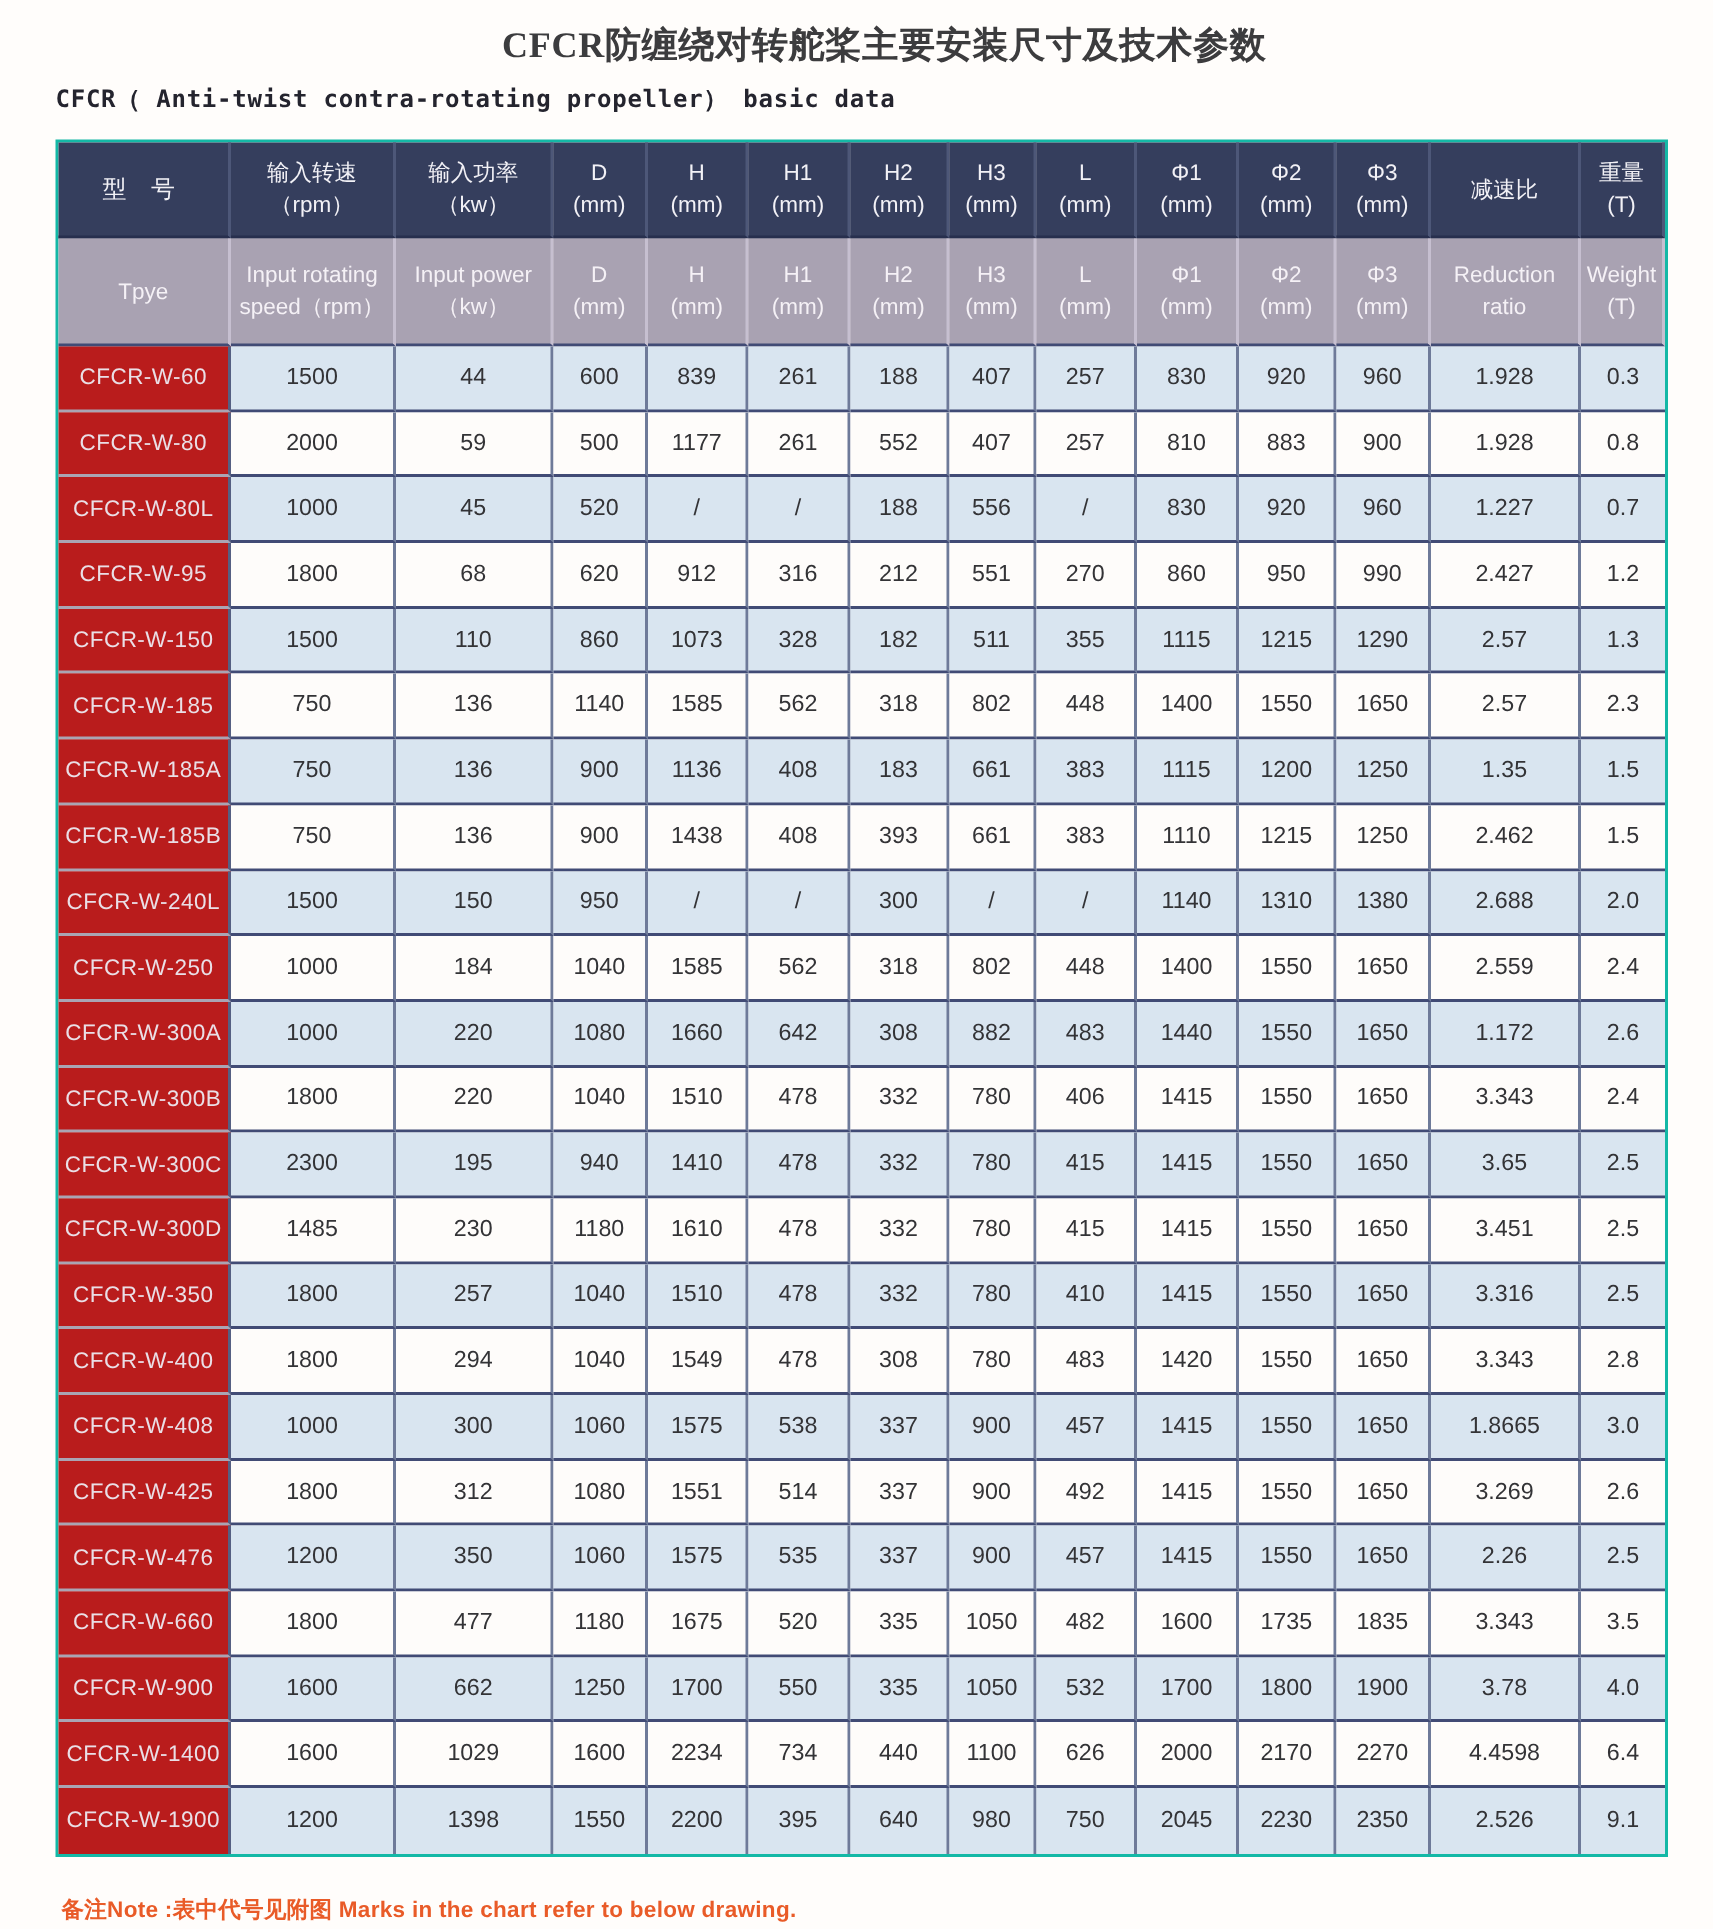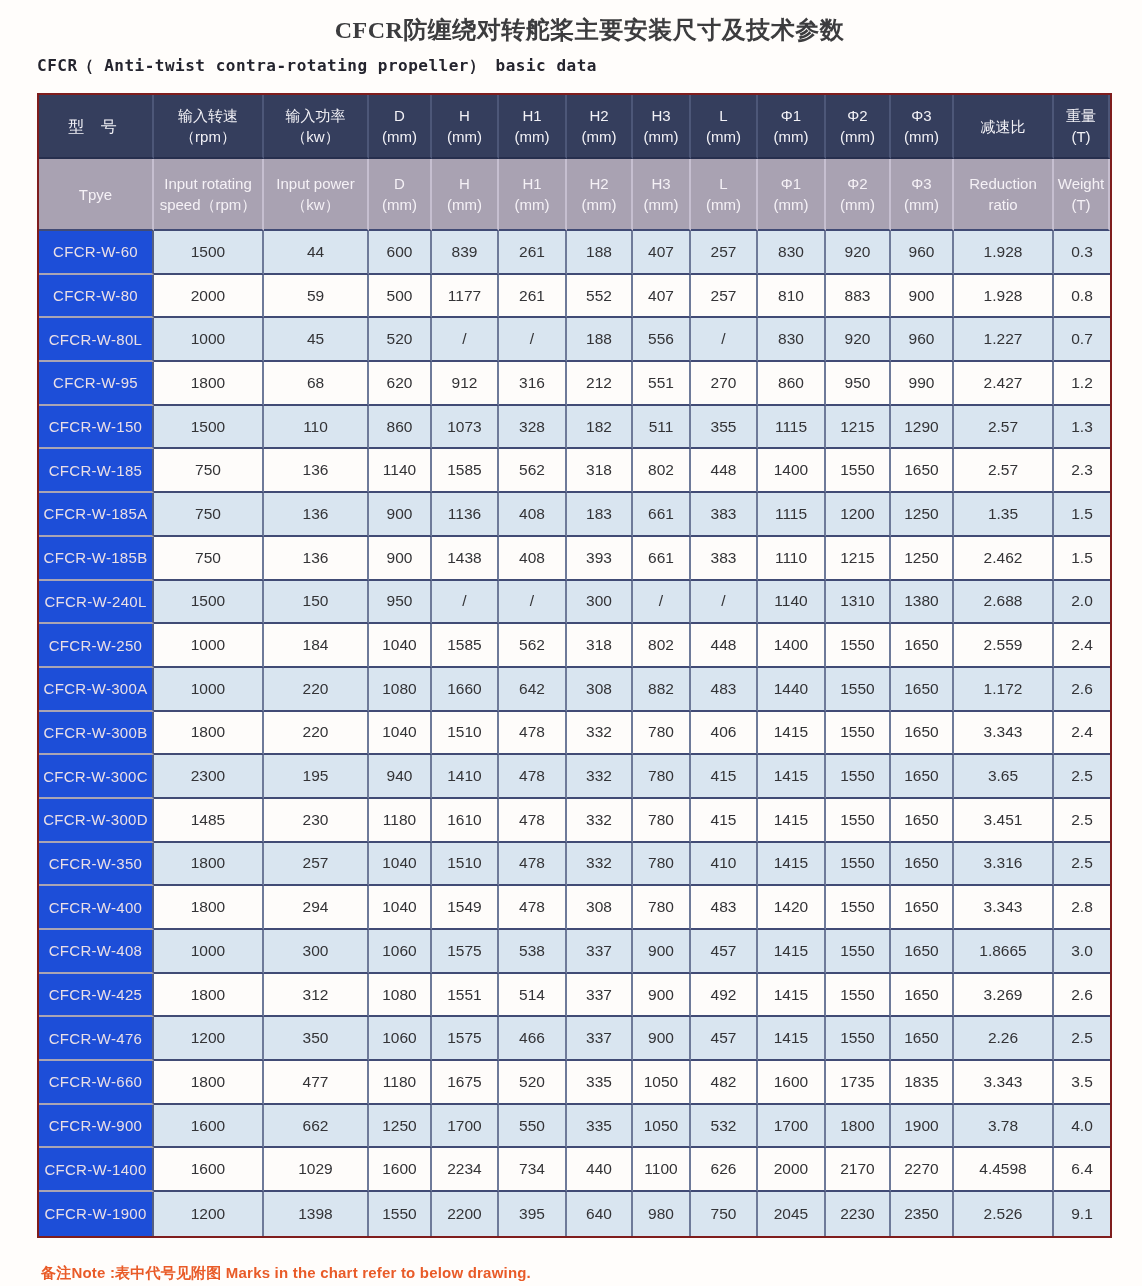--- a/index.html
+++ b/index.html
@@ -16,21 +16,21 @@
     font-size:24px;font-weight:600;color:#3c3c3e;letter-spacing:.5px;text-align:center;
   }
   .title-en{
     margin:0 0 16px 0;
     font-family:"DejaVu Sans Mono","Liberation Mono",monospace;
     font-size:16px;font-weight:700;color:#24242e;letter-spacing:.5px;
   }
   table.spec{
     width:1071px;table-layout:fixed;
     border-collapse:separate;border-spacing:0;
-    border:2px solid #7f1d1d;
+    border:2px solid #14b8a6;
   }
   table.spec th,table.spec td{
     box-sizing:border-box;
     text-align:center;vertical-align:middle;
     overflow:hidden;white-space:nowrap;
   }
   
   thead tr.hz{height:64px;}
   thead tr.hz th{
     background:#353e5d;color:#f2f1f6;font-weight:400;
@@ -47,21 +47,21 @@
   }
   
   tbody tr{height:43.7px;}
   tbody td{
     font-size:15.5px;color:#333336;
     border-right:2px solid #6e7a99;border-bottom:2px solid #414b75;
   }
   tbody tr.blue td{background:#d9e5f0;}
   tbody tr.white td{background:#fefcfa;}
   tbody th.rowlabel{
-    background:#1d4ed8;color:#eadfe6;font-weight:400;
+    background:#b91c1c;color:#eadfe6;font-weight:400;
     font-size:15px;letter-spacing:.3px;
     border-right:2px solid #555f82;border-bottom:2px solid #aaa4b3;
   }
   tbody td:last-child,thead th:last-child{border-right:none;}
   tbody tr:last-child td{border-bottom:none;}
   tbody tr:last-child th.rowlabel{border-bottom:none;}
   .footnote{
     margin:26px 0 0 4px;
     font-size:15px;font-weight:700;color:#e95b28;letter-spacing:.2px;
   }
@@ -493,21 +493,21 @@
           <td>1650</td>
           <td>3.269</td>
           <td>2.6</td>
         </tr>
         <tr class="blue">
           <th class="rowlabel">CFCR-W-476</th>
           <td>1200</td>
           <td>350</td>
           <td>1060</td>
           <td>1575</td>
-          <td>466</td>
+          <td>535</td>
           <td>337</td>
           <td>900</td>
           <td>457</td>
           <td>1415</td>
           <td>1550</td>
           <td>1650</td>
           <td>2.26</td>
           <td>2.5</td>
         </tr>
         <tr class="white">

